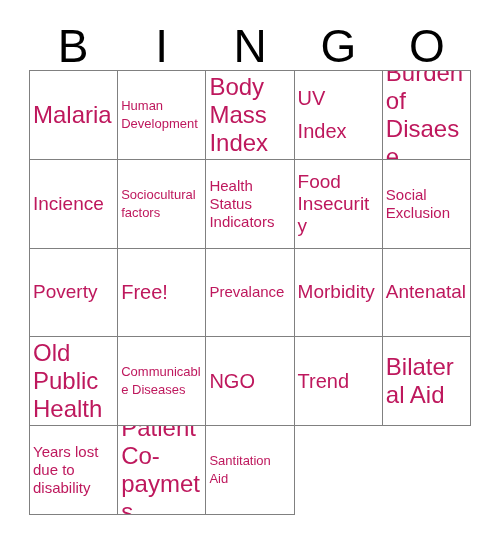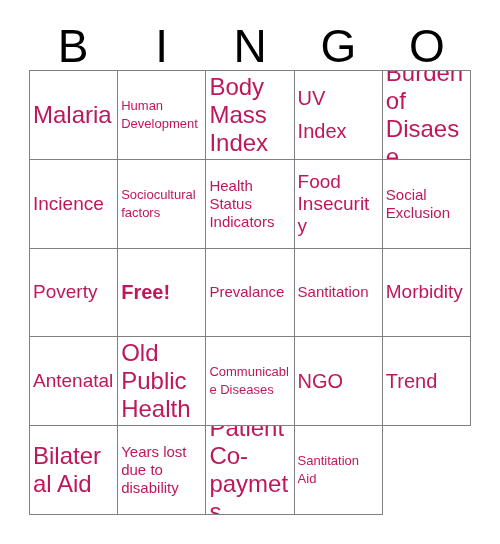--- a/index.html
+++ b/index.html
@@ -84,21 +84,21 @@
     hyphens: none;
   }
 
   
   .size-xs  .cell-text { font-size: 13px; line-height: 18px; }
   .size-sm  .cell-text { font-size: 15px;   line-height: 18px; }
   .size-md  .cell-text { font-size: 19px;   line-height: 22px; }
   .size-lg  .cell-text { font-size: 24px;   line-height: 28px; }
   .size-xl  .cell-text { font-size: 20px;   line-height: 33px; }
 
-  .free-cell .cell-text { font-weight: 700; }
+  .free-cell .cell-text { font-weight: 400; }
 </style>
 </head>
 <body>
 
 <div class="card">
 
   <div class="bingo-header">
     <div class="hdr-cell">B</div>
     <div class="hdr-cell">I</div>
     <div class="hdr-cell">N</div>
@@ -142,23 +142,20 @@
       </div>
     <div class="cell size-md">
         <span class="cell-text">Poverty</span>
       </div>
     <div class="cell size-xl free-cell">
         <span class="cell-text">Free!</span>
       </div>
     <div class="cell size-sm">
         <span class="cell-text">Prevalance</span>
       </div>
-    <div class="cell size-sm">
-        <span class="cell-text">Santitation</span>
-      </div>
 
     <div class="cell size-md">
         <span class="cell-text">Morbidity</span>
       </div>
     <div class="cell size-md">
         <span class="cell-text">Antenatal</span>
       </div>
     <div class="cell size-lg">
         <span class="cell-text">Old Public Health</span>
       </div>

